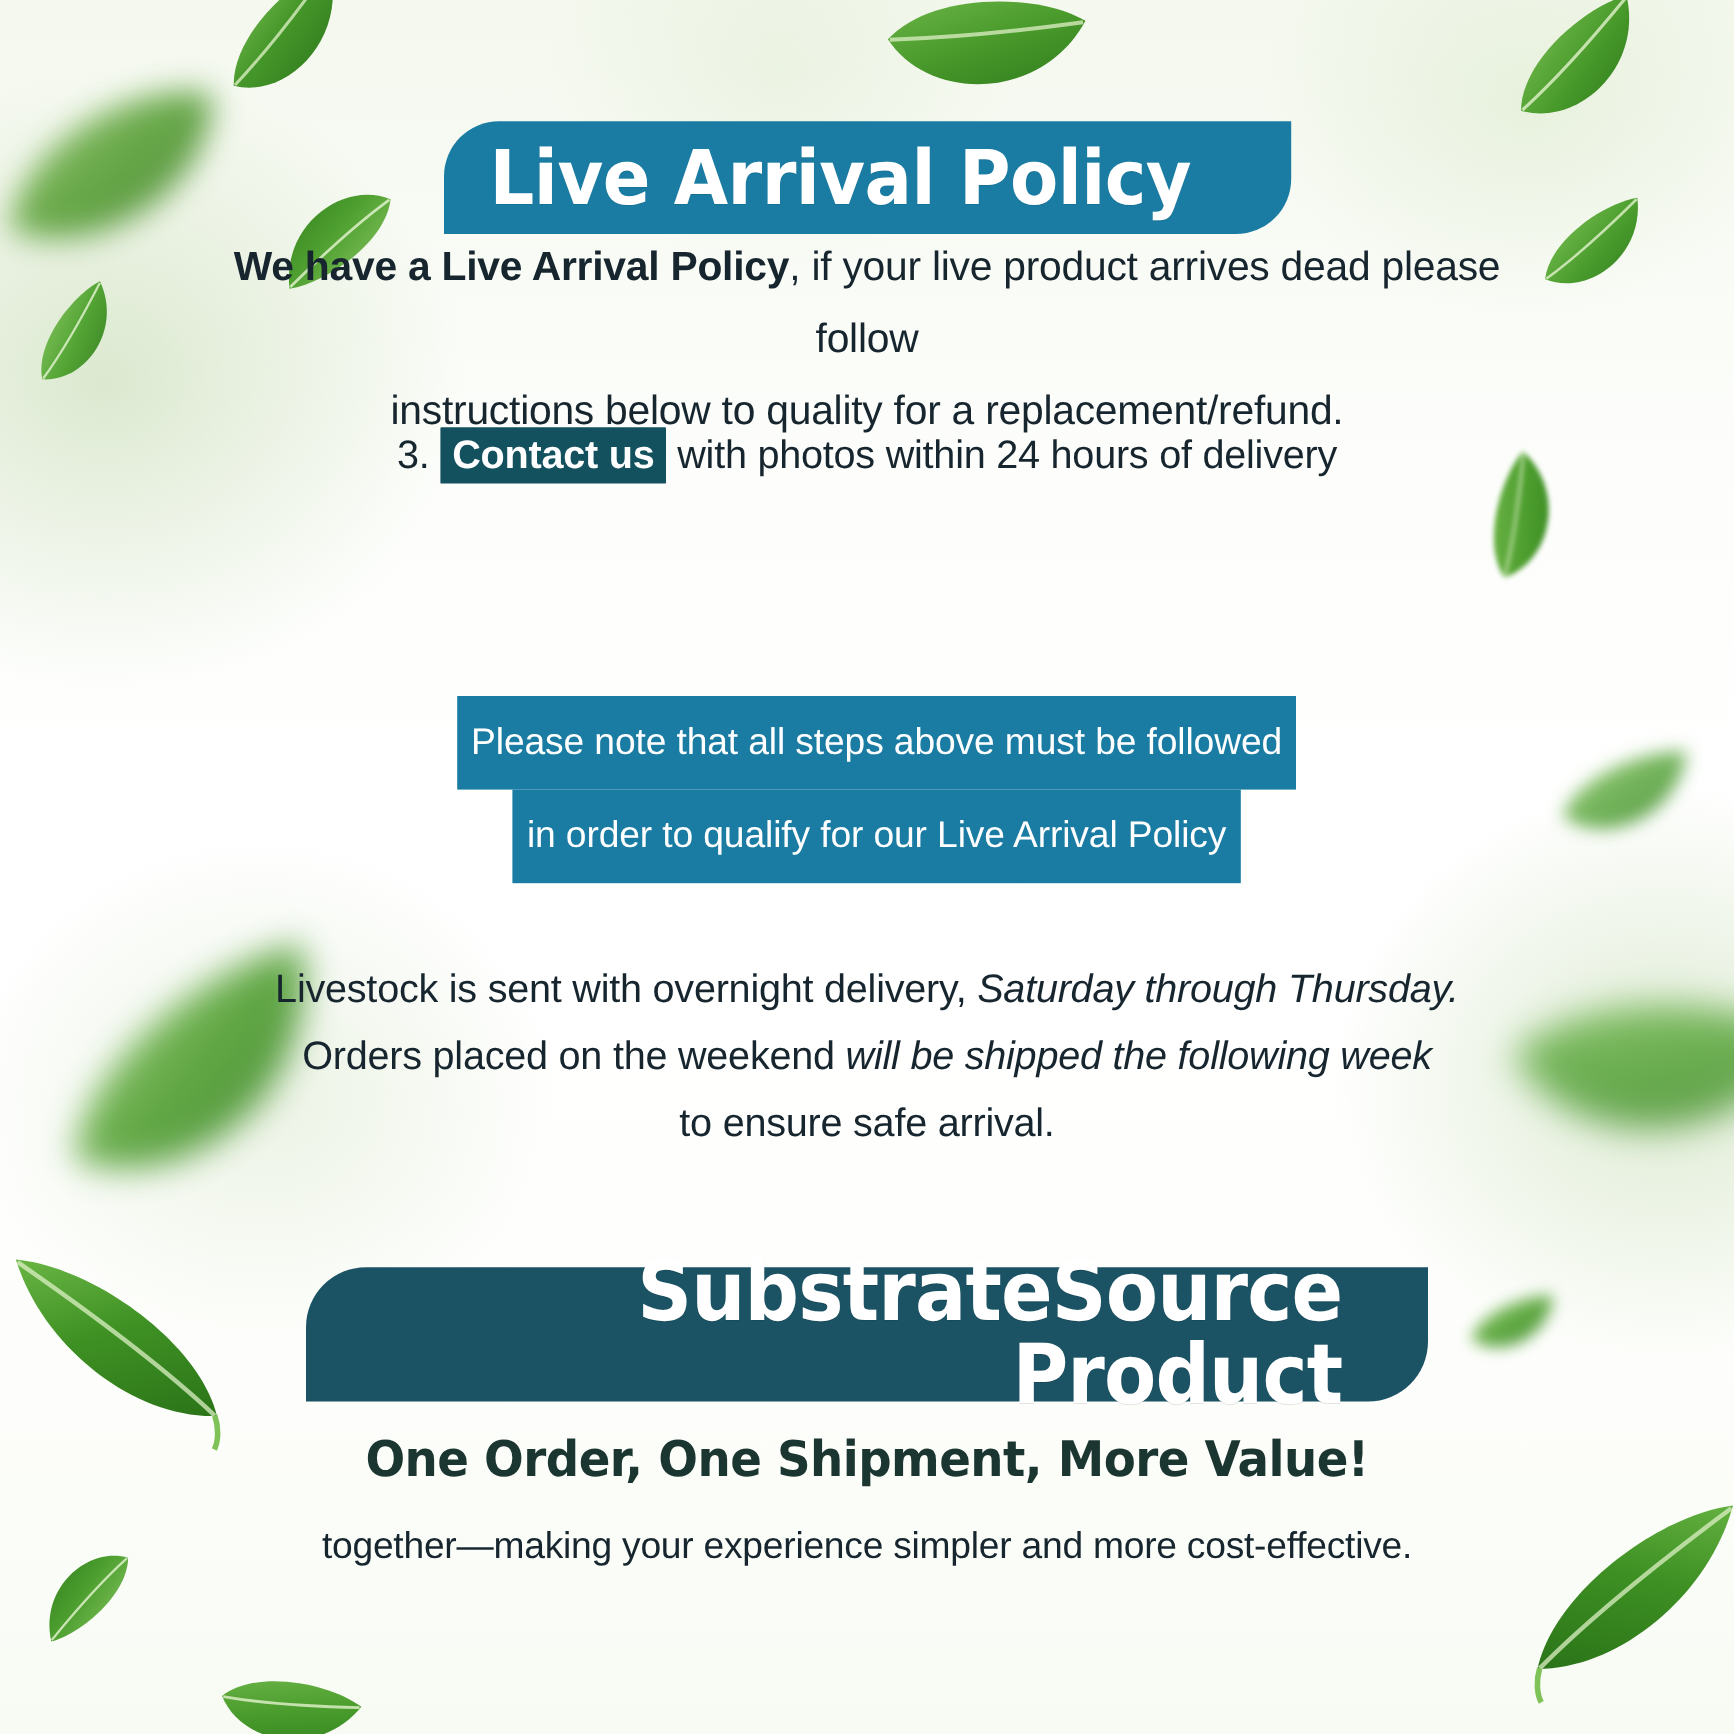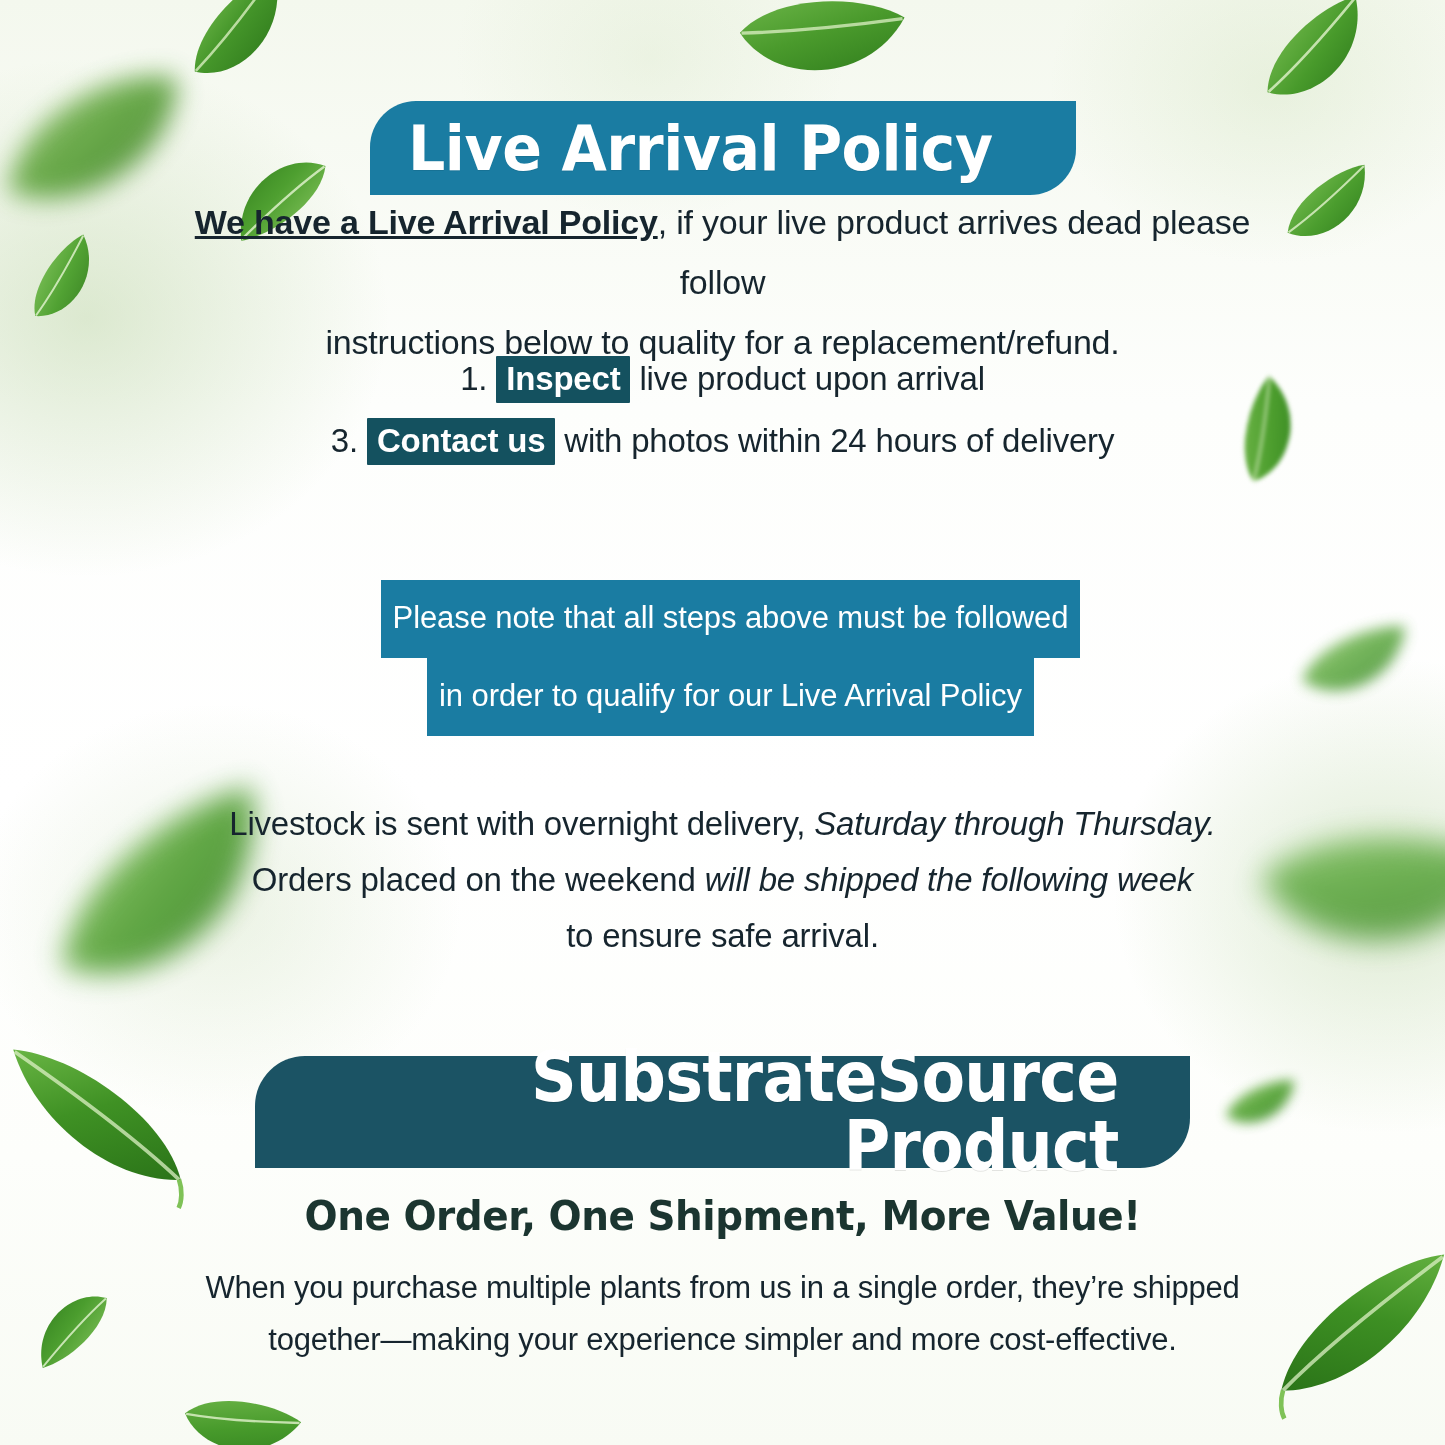--- a/index.html
+++ b/index.html
@@ -102,21 +102,21 @@
     left: 150px;
     top: 192px;
     width: 1145px;
     text-align: center;
     font-size: 34px;
     line-height: 60px;
     color: #16252e;
     font-family: "Liberation Sans", sans-serif;
     letter-spacing: -0.2px;
   }
-  .intro b { font-weight: 700; text-decoration: underline; }
+  .intro b { font-weight: 700; }
 
   .steps {
     position: absolute;
     left: 150px;
     top: 348px;
     width: 1145px;
     text-align: center;
     font-size: 33px;
     line-height: 62px;
     color: #16252e;
@@ -430,25 +430,20 @@
 
     <div class="intro">
       <div>
         <b>We have a Live Arrival Policy</b><span>, if your live product arrives dead please follow</span>
       </div>
       <div>instructions below to quality for a replacement/refund.</div>
     </div>
 
     <div class="steps">
 
-      <div class="step-row">
-        <span>1.</span>
-        <span class="hl-dark">Inspect</span>
-        <span>live product upon arrival</span>
-      </div>
 
 
       <div class="step-row">
         <span>3.</span>
         <span class="hl-dark">Contact us</span>
         <span>with photos within 24 hours of delivery</span>
       </div>
 
     </div>
 
@@ -469,18 +464,17 @@
       <div>to ensure safe arrival.</div>
     </div>
 
     <div class="banner banner-product">
       <span class="banner-text">SubstrateSource Product</span>
     </div>
 
     <div class="subhead">One Order, One Shipment, More Value!</div>
 
     <div class="blurb">
-      <div>When you purchase multiple plants from us in a single order, they’re shipped</div>
       <div>together—making your experience simpler and more cost-effective.</div>
     </div>
 
   </div>
 </div>
 
 </body></html>

